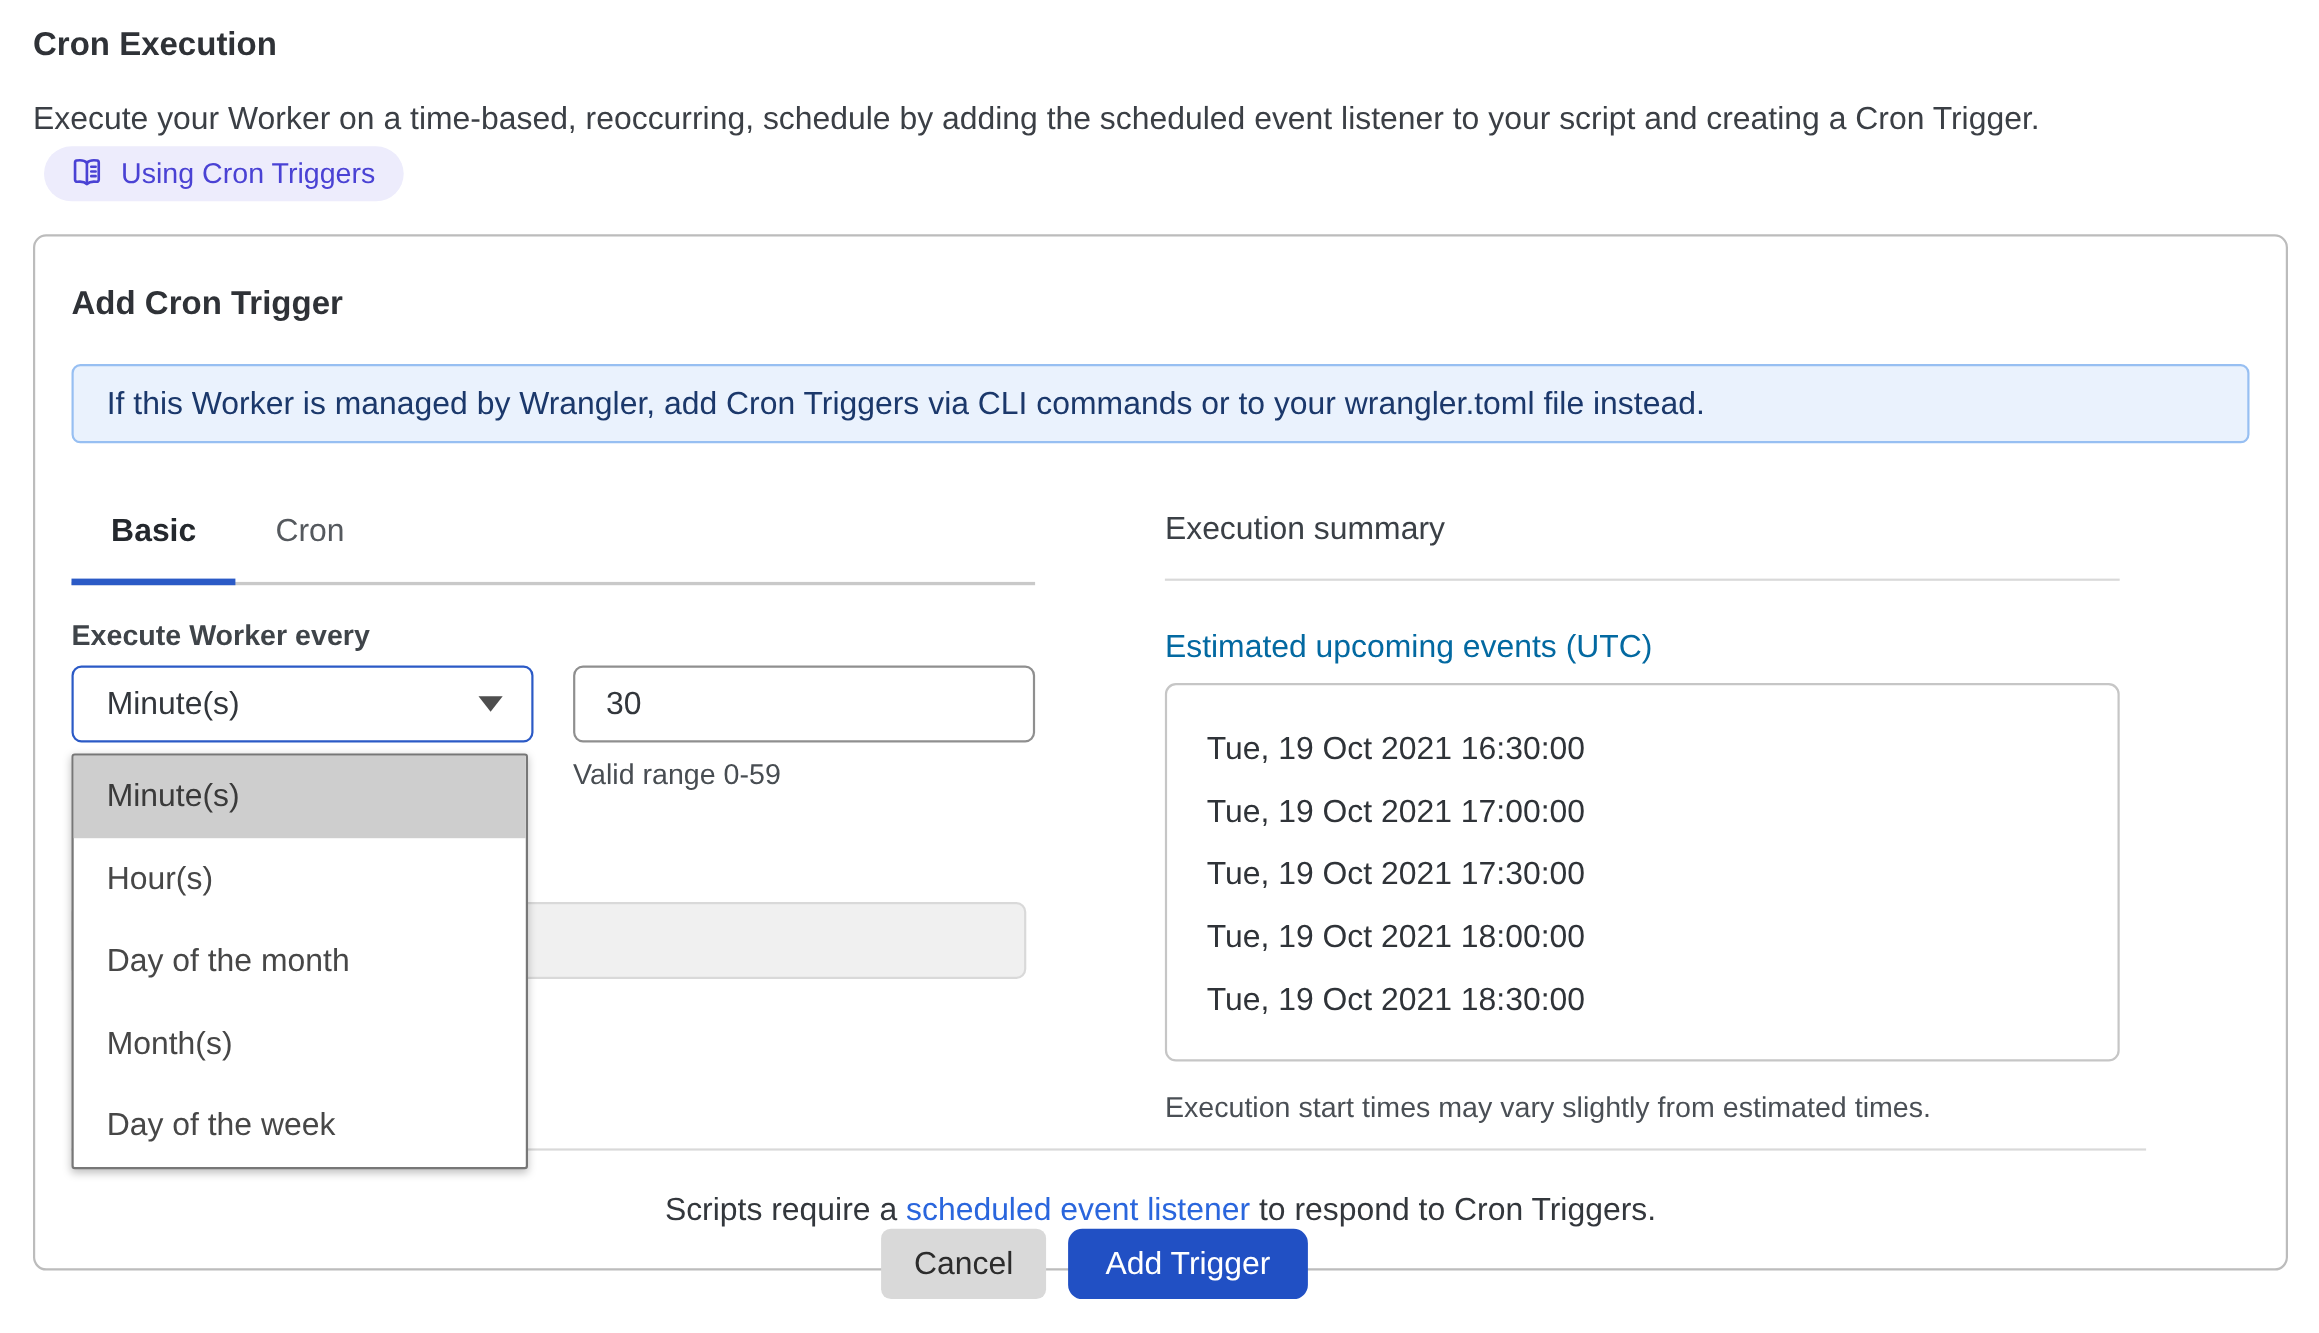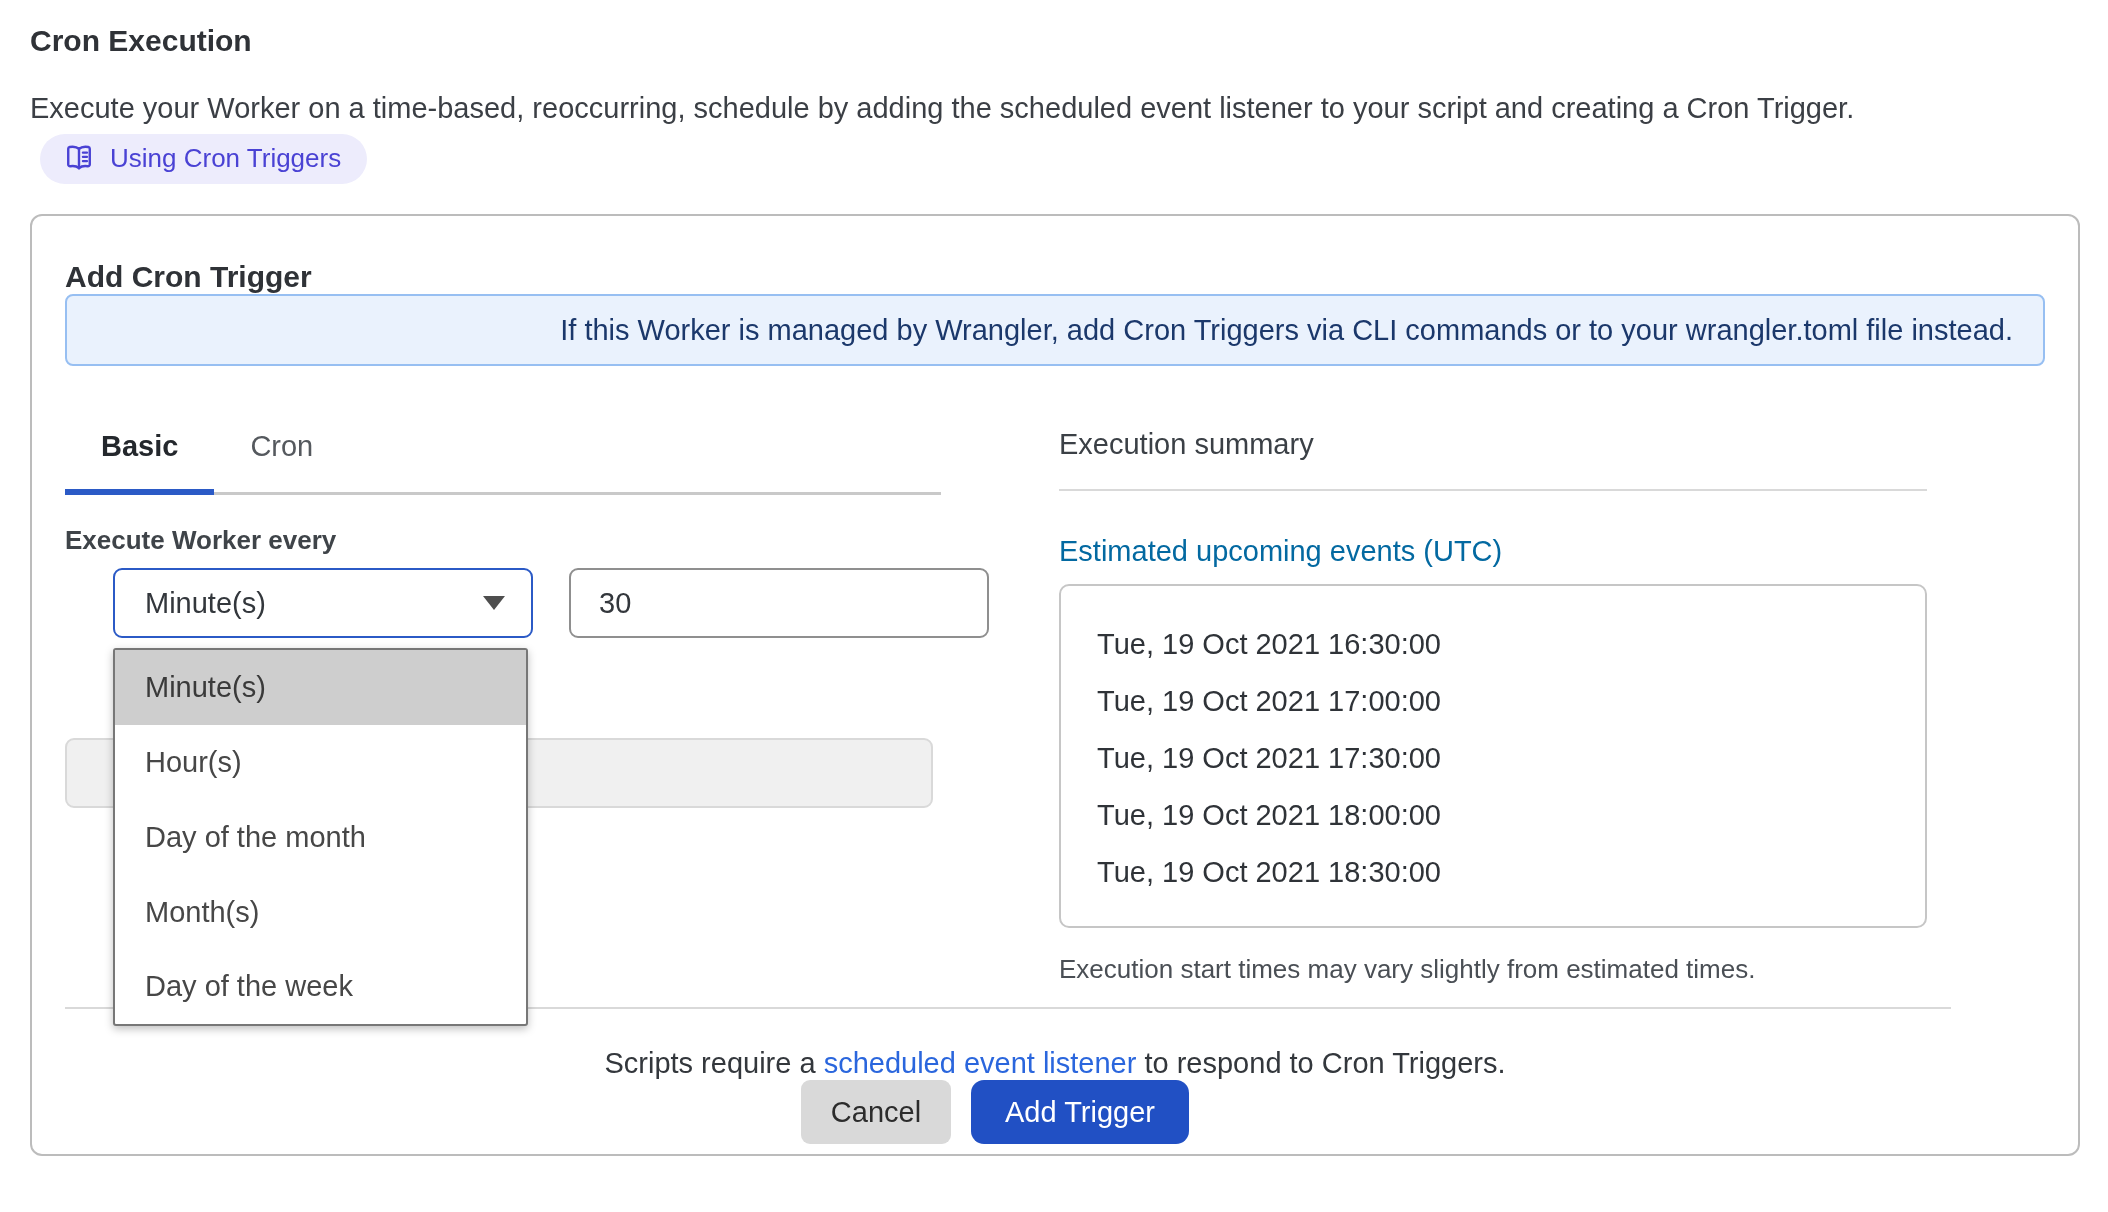--- a/index.html
+++ b/index.html
@@ -29,43 +29,43 @@
   .docs-badge svg { display: block; }
 
   .card {
     margin-top: 30px; width: 2050px; height: 942px;
     border: 2px solid #bcbcbc; border-radius: 12px;
     background: #ffffff; padding: 0 33px; position: relative;
   }
   .card-title { margin-top: 44px; font-size: 30px; font-weight: bold; color: #2f3237; }
 
   .banner {
-    height: 72px;
+    margin-top: 38px; height: 72px;
     background: #eaf2fd; border: 2px solid #97bff2; border-radius: 8px;
     display: flex; align-items: center; padding: 0 30px;
-    font-size: 29px; color: #1b386b; justify-content: flex-end;
+    font-size: 29px; color: #1b386b;
   }
 
   .columns { display: flex; margin-top 56px; margin-top: 56px; }
   .col-left  { width: 876px; margin-right: 118px; }
   .col-right { width: 868px; }
 
   
   .tabs { display: flex; border-bottom: 3px solid #c9c9c9; }
   .tab {
     padding: 8px 36px 26px 36px; font-size: 29px; color: #55595e;
     cursor: pointer; position: relative; margin-bottom: -3px;
   }
   .tab.active { color: #24282d; font-weight: bold; border-bottom: 6px solid #2b5ac6; }
 
   .field-label { margin-top: 30px; font-size: 26px; font-weight: bold; color: #3f4449; }
 
   .field-row { display: flex; margin-top: 12px; gap: 36px; }
 
-  .select-wrap { position: relative; width: 420px; margin-left: 48px; }
+  .select-wrap { position: relative; width: 420px; }
   .unit-select {
     width: 420px; height: 70px; border: 2px solid #2b5ac6; border-radius: 9px;
     background: #fff; display: flex; align-items: center; justify-content: space-between;
     padding: 0 26px 0 30px; font-size: 29px; color: #33373c; cursor: pointer;
   }
   .caret {
     width: 0; height: 0; border-left: 11px solid transparent;
     border-right: 11px solid transparent; border-top: 14px solid #4e4e4e;
   }
   .num-input {
@@ -170,20 +170,21 @@
               <div class="option selected">Minute(s)</div>
               <div class="option">Hour(s)</div>
               <div class="option">Day of the month</div>
               <div class="option">Month(s)</div>
               <div class="option">Day of the week</div>
             </div>
           </div>
           <input class="num-input" type="text" value="30" style="">
         </div>
 
+        <div class="helper">Valid range 0-59</div>
 
         <div class="disabled-input"></div>
       </div>
 
       <div class="col-right">
         <div class="summary-title">Execution summary</div>
         <div class="summary-sub">Estimated upcoming events (UTC)</div>
         <div class="events-box">
           <div class="event-line">Tue, 19 Oct 2021 16:30:00</div>
           <div class="event-line">Tue, 19 Oct 2021 17:00:00</div>

